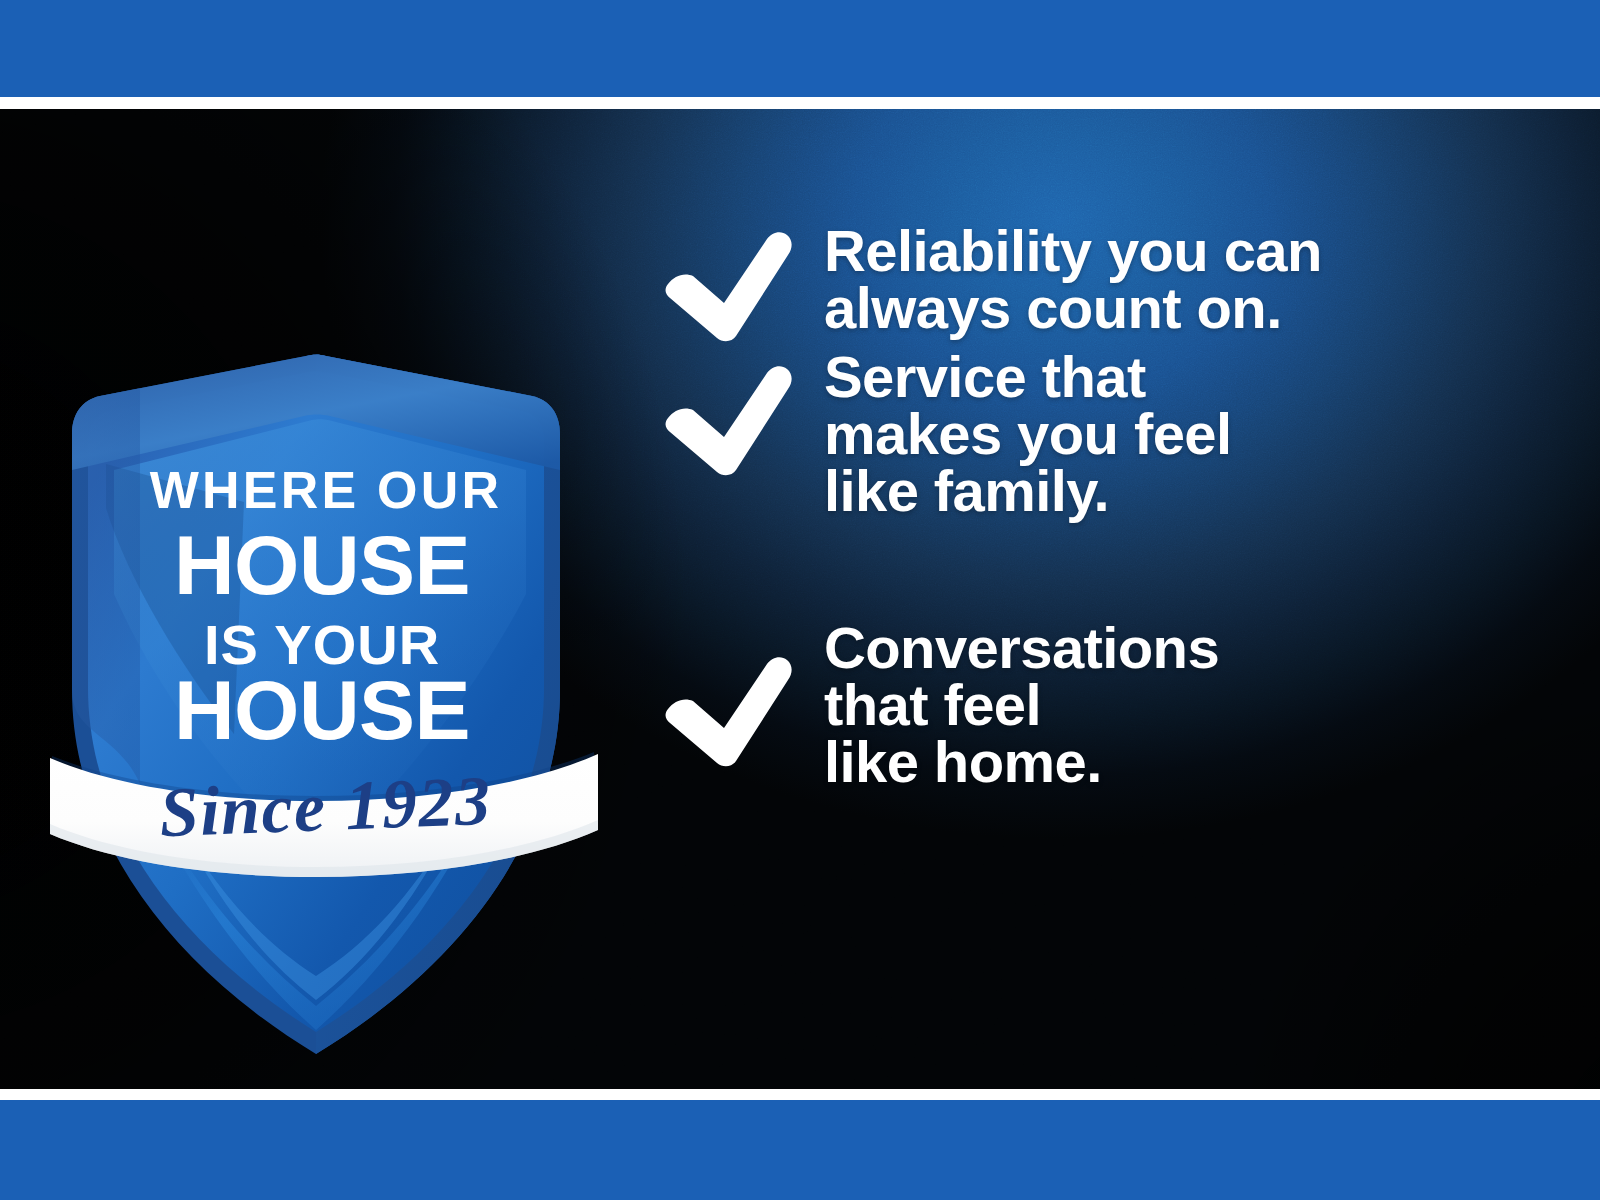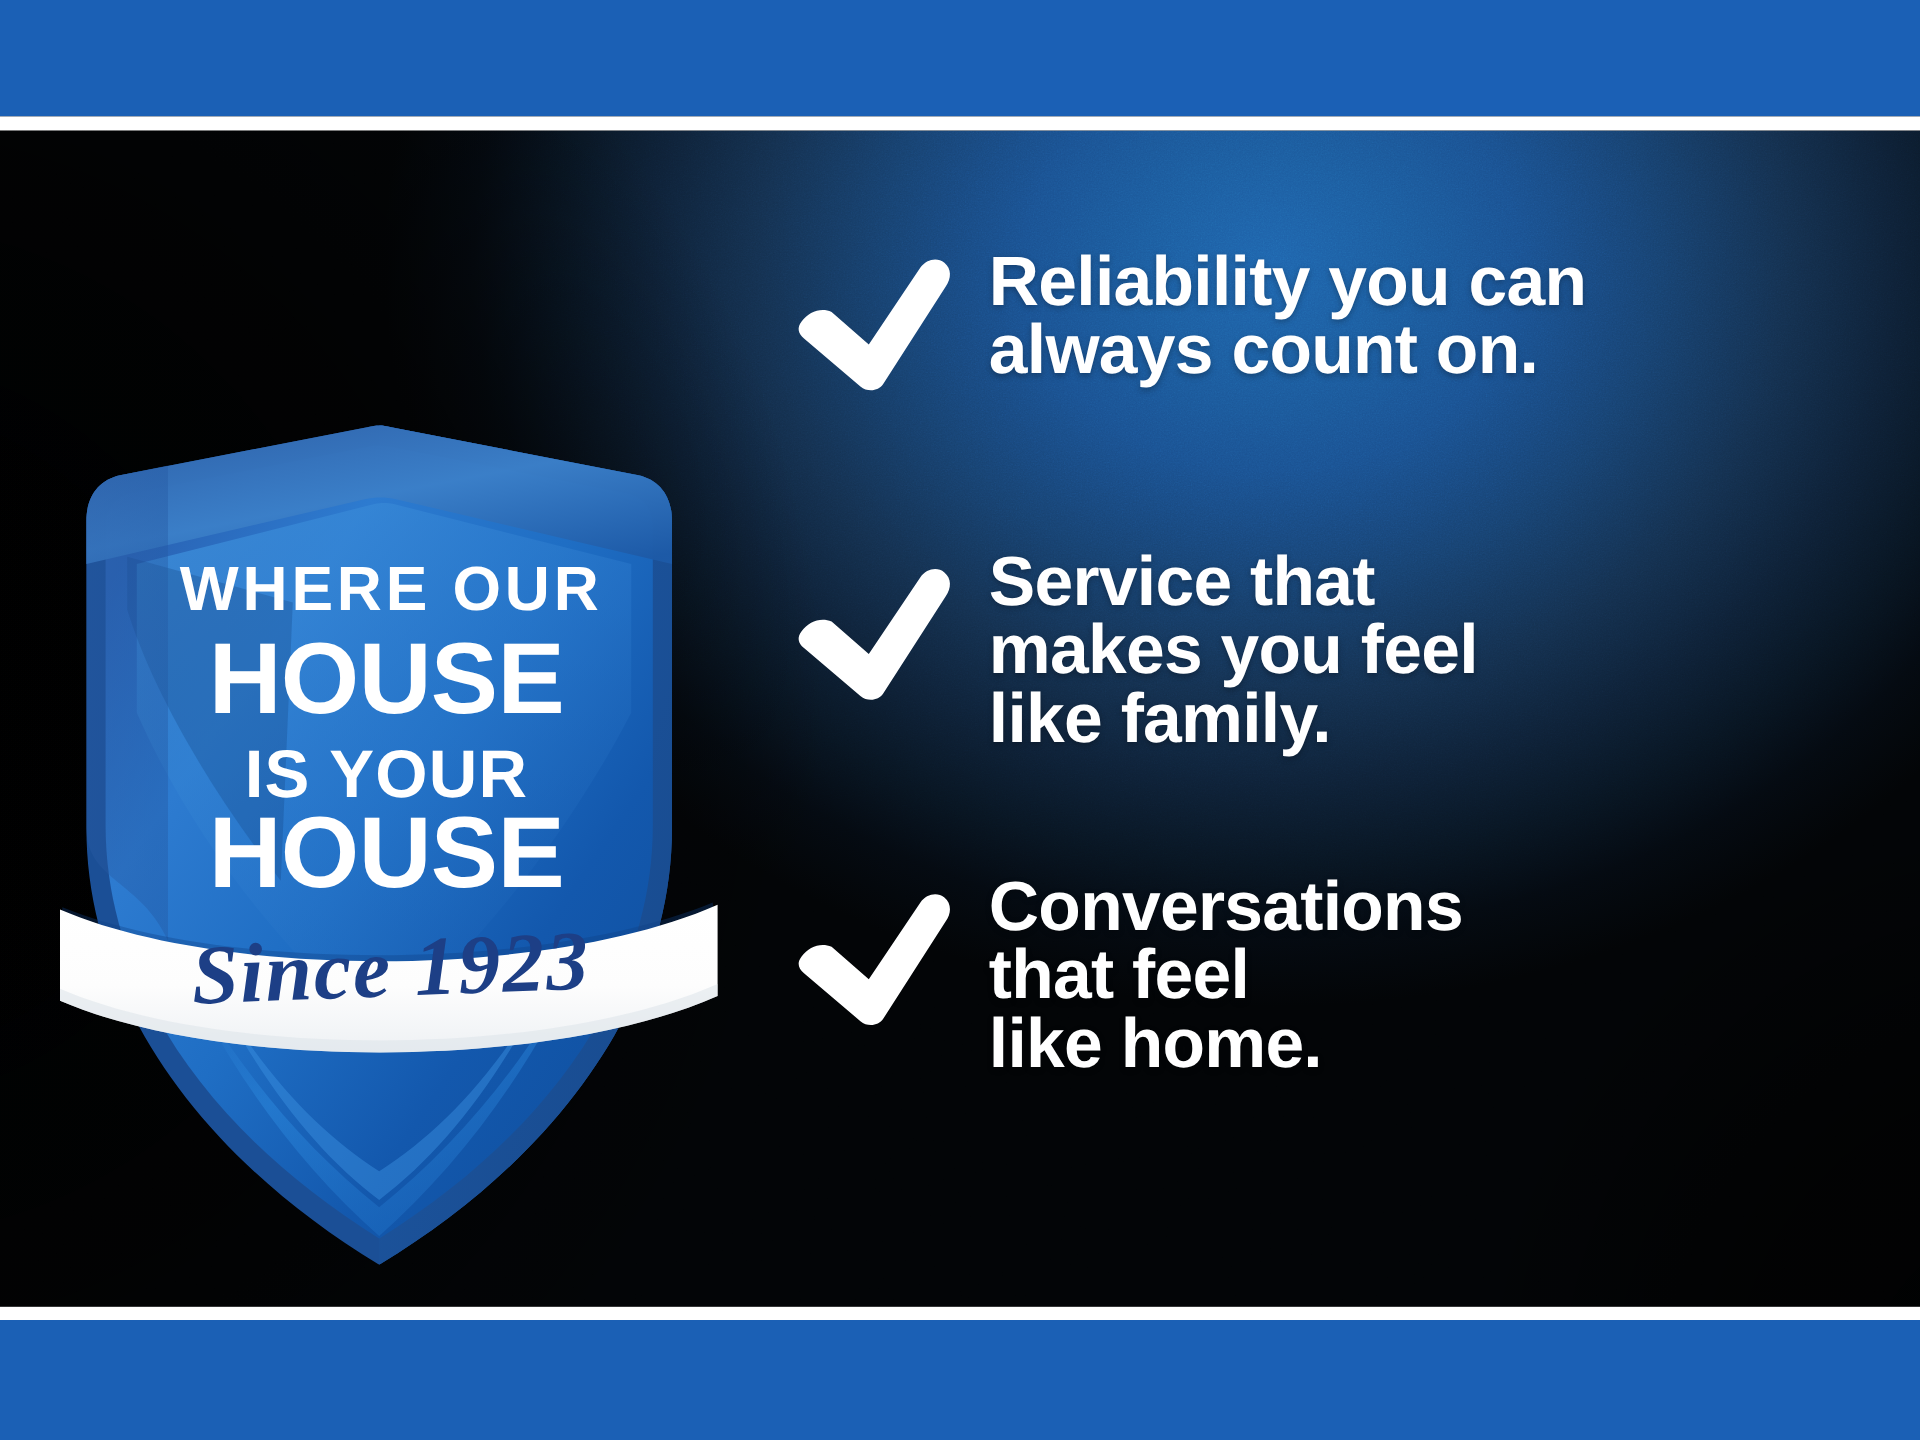--- a/index.html
+++ b/index.html
@@ -103,31 +103,31 @@
     top: 155px;
     width: 560px;
     height: 790px;
   }
   .emblem svg { display: block; }
 
   
   .bullets {
     position: absolute;
     left: 660px;
-    top: 95px;
+    top: 111px;
     width: 900px;
   }
   .bullet {
     position: relative;
     display: flex;
     align-items: flex-start;
   }
   .b1 { margin-top: 0px; }
-  .b2 { margin-top: 124px; }
-  .b3 { margin-top: 98px; }
+  .b2 { }
+  .b3 { margin-top: 98px; align-items: center; }
   .check {
     flex: 0 0 auto;
     width: 140px;
     height: 120px;
     margin-top: 6px;
   }
   .b2 .check, .b3 .check { margin-top: 14px; }
   .check svg { display: block; }
   .b-text {
     flex: 1 1 auto;

